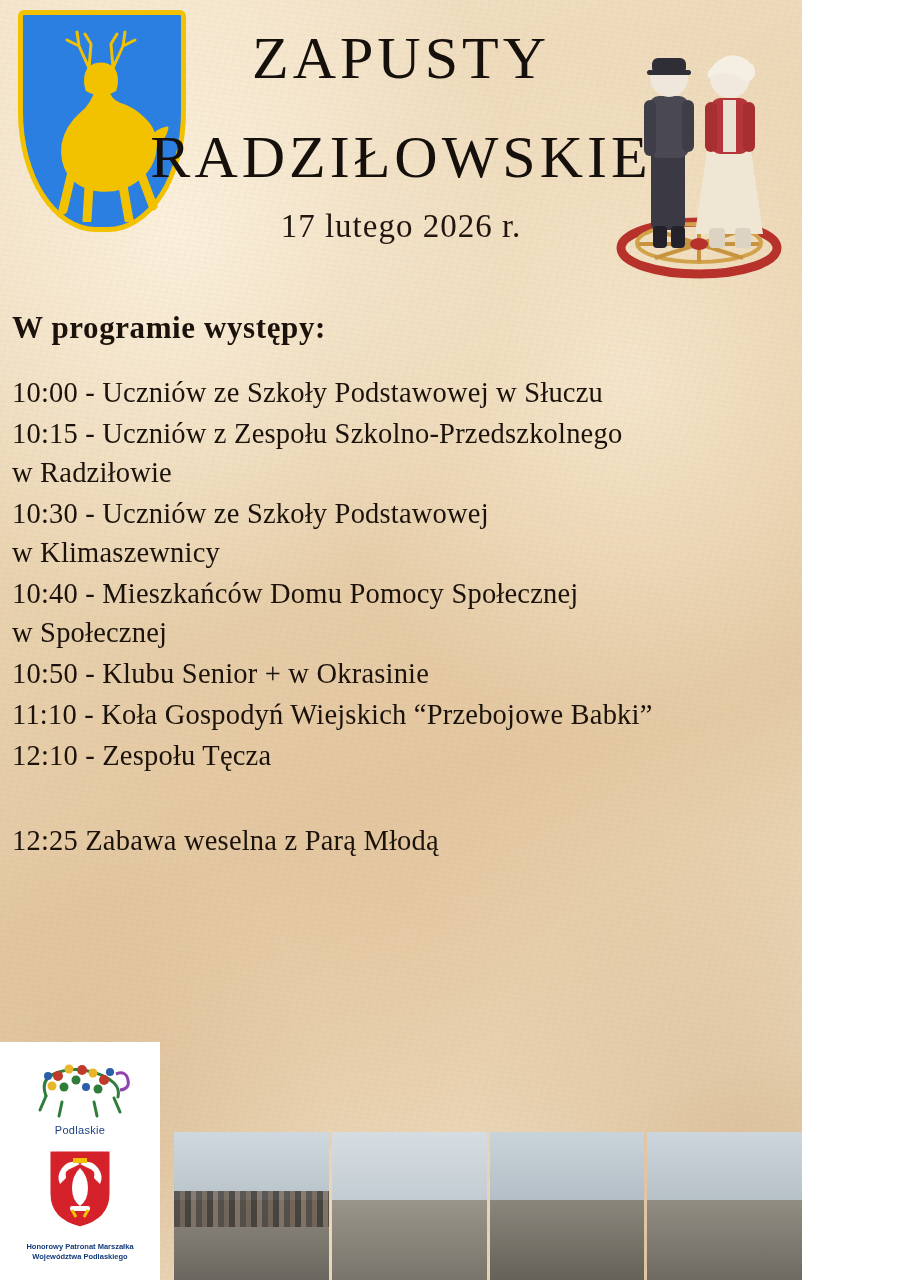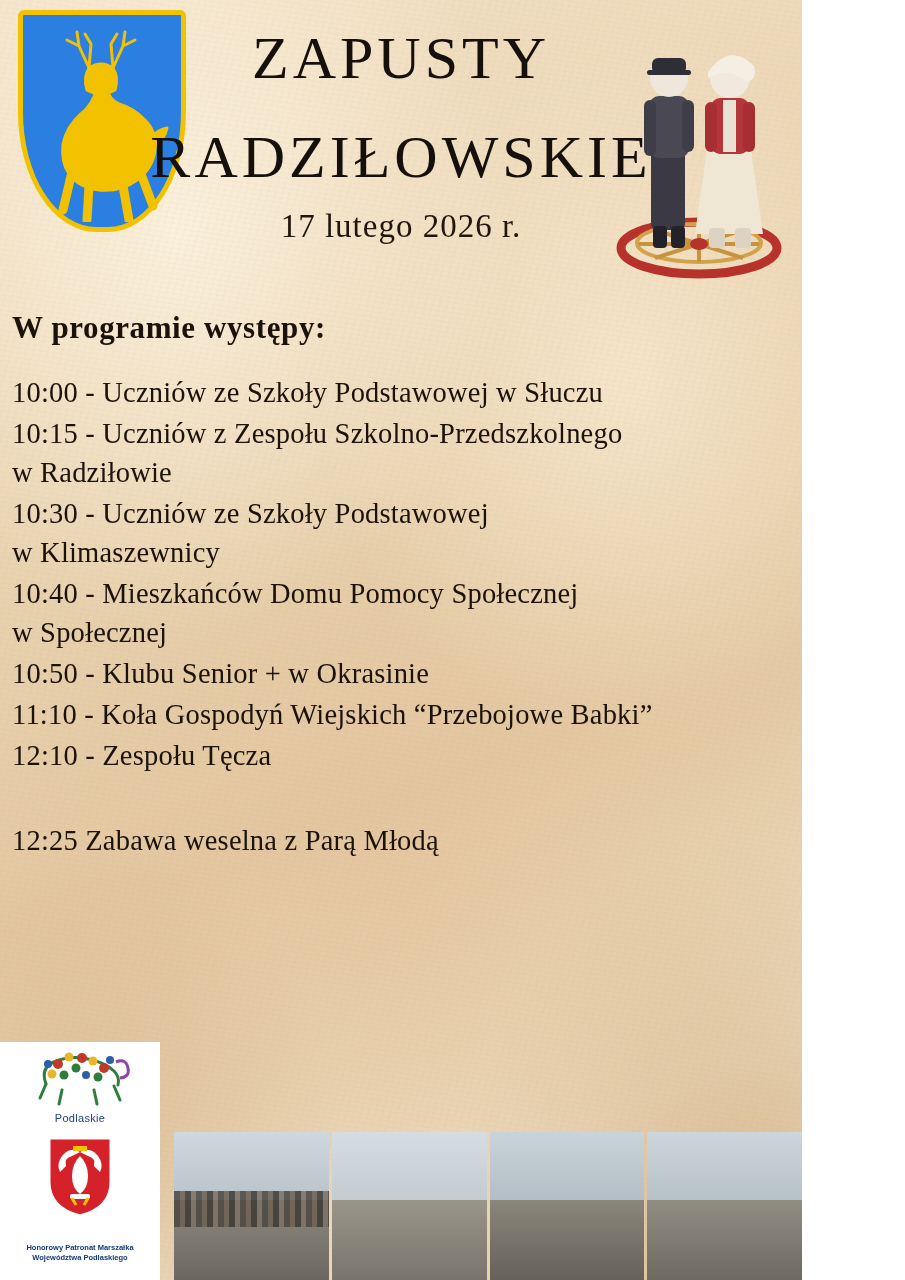--- a/index.html
+++ b/index.html
@@ -128,37 +128,37 @@
   .logos {
     position: absolute;
     left: 0;
     top: 1042px;
     width: 160px;
     height: 238px;
     background: #ffffff;
     text-align: center;
   }
   .logo-podlaskie {
-    padding-top: 2px;
+    padding-top: 14px;
   }
   .logo-caption-1 {
     font-family: "Liberation Sans", sans-serif;
     font-size: 11px;
     color: #1b3f86;
     margin-top: 2px;
     letter-spacing: .3px;
   }
   .logo-herb { margin-top: 10px; }
   .logo-caption-2 {
     font-family: "Liberation Sans", sans-serif;
     font-size: 7.5px;
     font-weight: 700;
     color: #123a7a;
     line-height: 1.35;
-    margin-top: 19px;
+    margin-top: 6px;
   }
 
   
   .photo-strip {
     position: absolute;
     left: 174px;
     right: 0;
     bottom: 0;
     height: 148px;
     display: flex;

